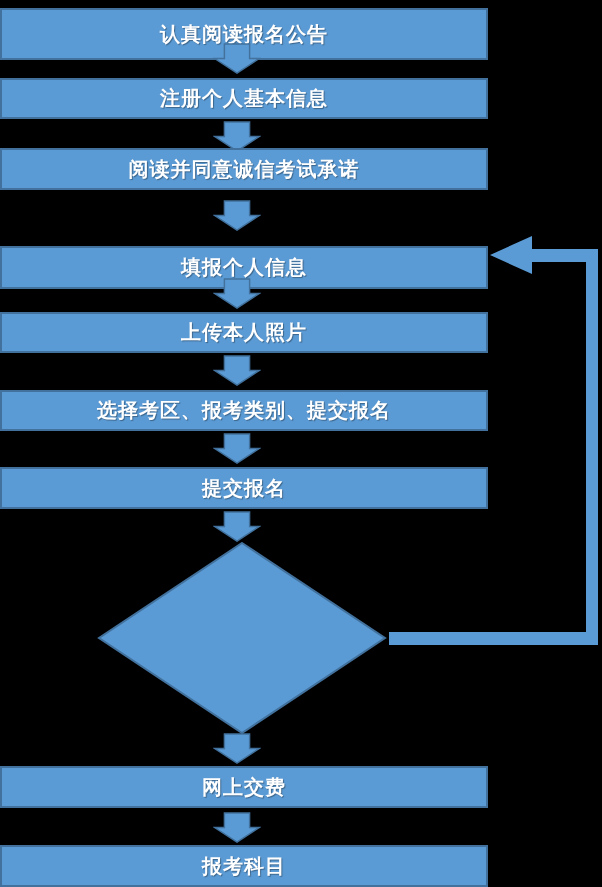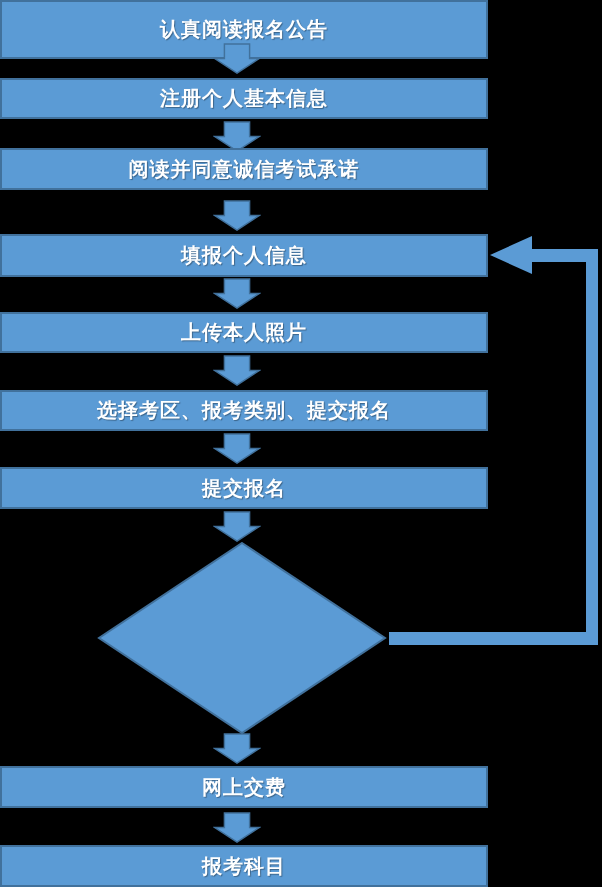--- a/index.html
+++ b/index.html
@@ -48,21 +48,21 @@
     border-top:19px solid transparent;
     border-bottom:19px solid transparent;
     border-right:42px solid #5B9BD5;
   }
 </style>
 </head>
 <body>
 
 <div id="stage">
 
-  <div class="box" style="top:0;height:59px">
+  <div class="box" style="top:8px;height:52px">
     <span>认真阅读报名公告</span>
   </div>
 
   <svg class="down-arrow" style="top:43px" viewBox="0 0 48 32">
     <polygon points="11,1 37,1 37,16 47,16 24,31 1,16 11,16" fill="#5B9BD5" stroke="#41719C" stroke-width="1.5"></polygon>
   </svg>
 
   <div class="box" style="top:78px;height:41px">
     <span>注册个人基本信息</span>
   </div>
@@ -72,21 +72,21 @@
   </svg>
 
   <div class="box" style="top:148px;height:42px">
     <span>阅读并同意诚信考试承诺</span>
   </div>
 
   <svg class="down-arrow" style="top:200px" viewBox="0 0 48 32">
     <polygon points="11,1 37,1 37,16 47,16 24,31 1,16 11,16" fill="#5B9BD5" stroke="#41719C" stroke-width="1.5"></polygon>
   </svg>
 
-  <div class="box" style="top:234px;height:43px">
+  <div class="box" style="top:246px;height:43px">
     <span>填报个人信息</span>
   </div>
 
   <svg class="down-arrow" style="top:278px" viewBox="0 0 48 32">
     <polygon points="11,1 37,1 37,16 47,16 24,31 1,16 11,16" fill="#5B9BD5" stroke="#41719C" stroke-width="1.5"></polygon>
   </svg>
 
   <div class="box" style="top:312px;height:41px">
     <span>上传本人照片</span>
   </div>

